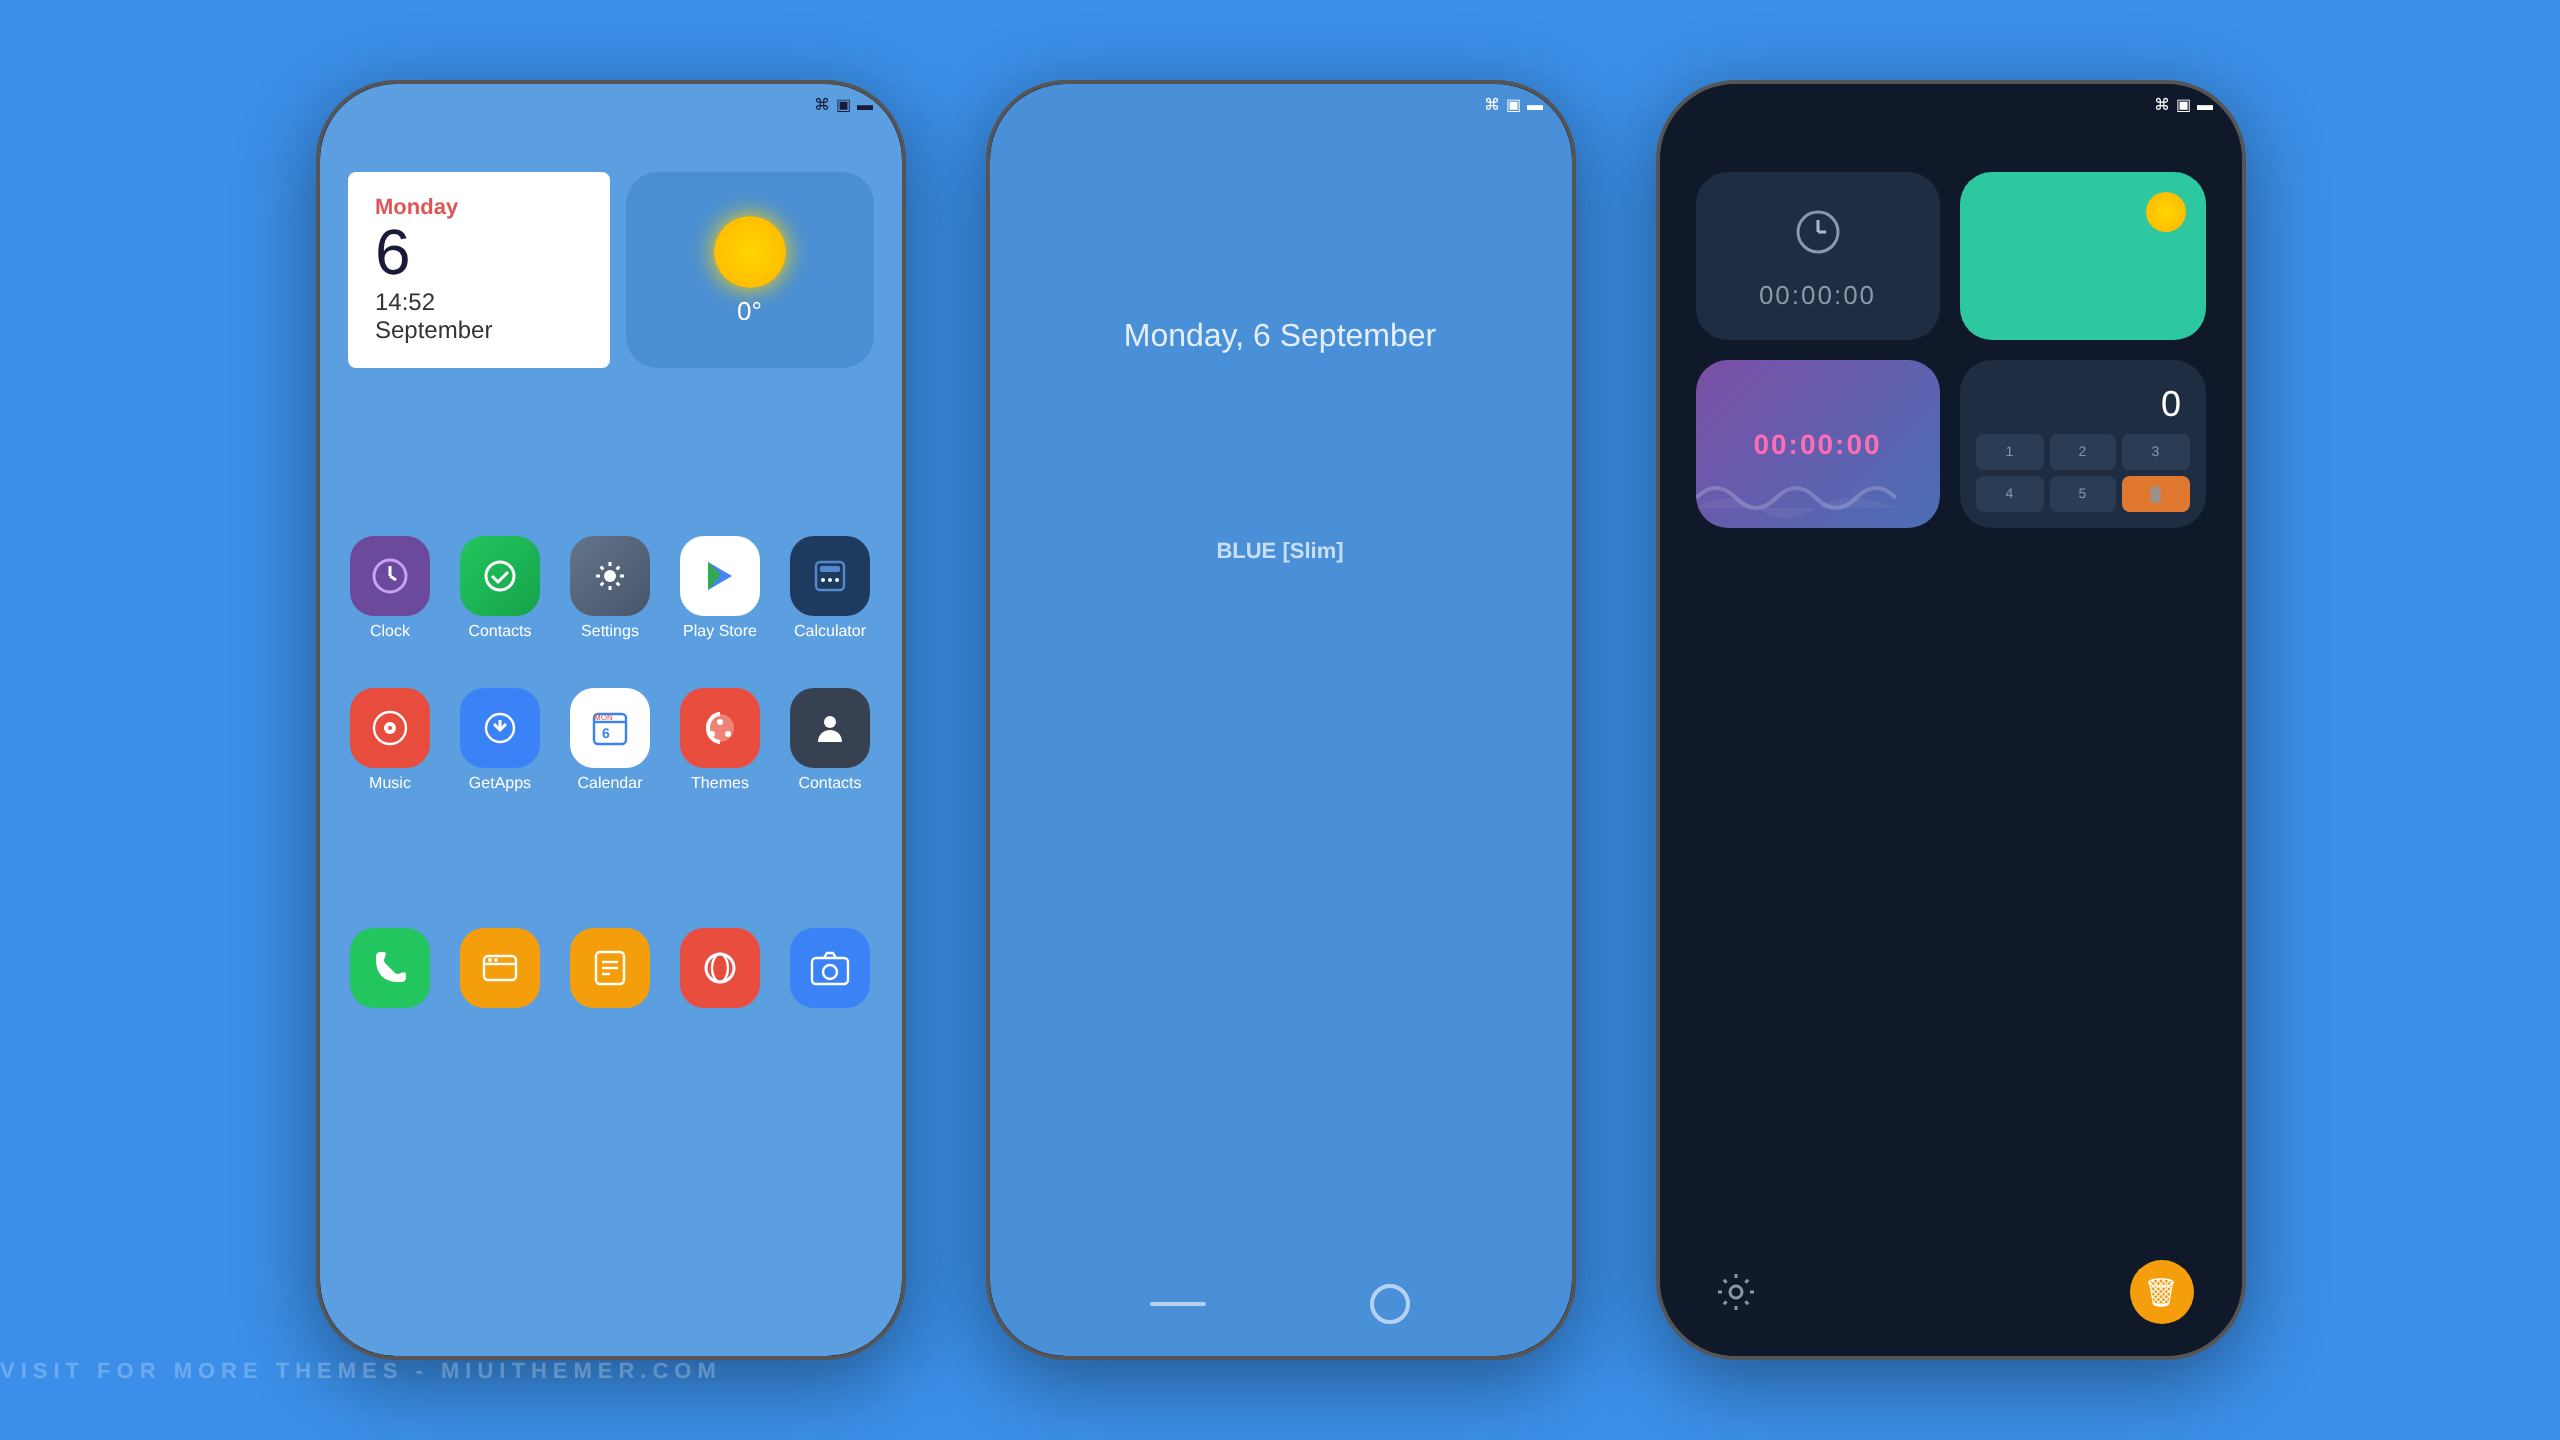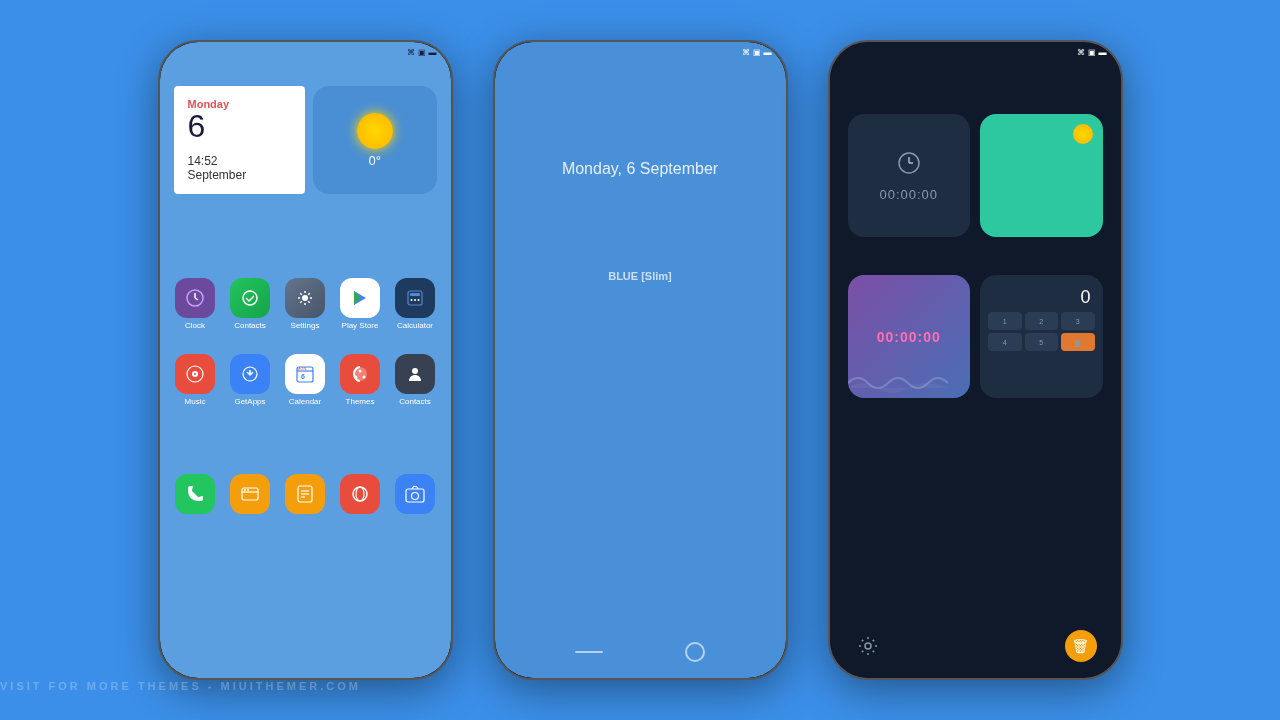--- a/index.html
+++ b/index.html
@@ -82,21 +82,21 @@
     }
     .widget-date-num {
       font-size: 32px;
       font-weight: 300;
       color: #1a1a3a;
       line-height: 1;
     }
     .widget-date-time {
       font-size: 12px;
       color: #333;
-      margin-top: 12px;
+      margin-top: 2px;
     }
     .widget-date-month {
       font-size: 12px;
       color: #333;
     }
 
     .widget-weather {
       background: #4a8fd4;
       border-radius: 16px;
       padding: 10px;
@@ -236,22 +236,21 @@
       padding: 44px 18px 0 18px;
     }
 
     .widget-card {
       border-radius: 16px;
       display: flex;
       flex-direction: column;
       align-items: center;
       justify-content: center;
       padding: 12px;
-      height: 123px;
-      margin-top: 28px;
+      height: 84px;
     }
 
     .widget-timer {
       background: #1e2d42;
     }
     .widget-timer-icon {
       font-size: 22px;
       color: #8899aa;
       margin-bottom: 4px;
     }

